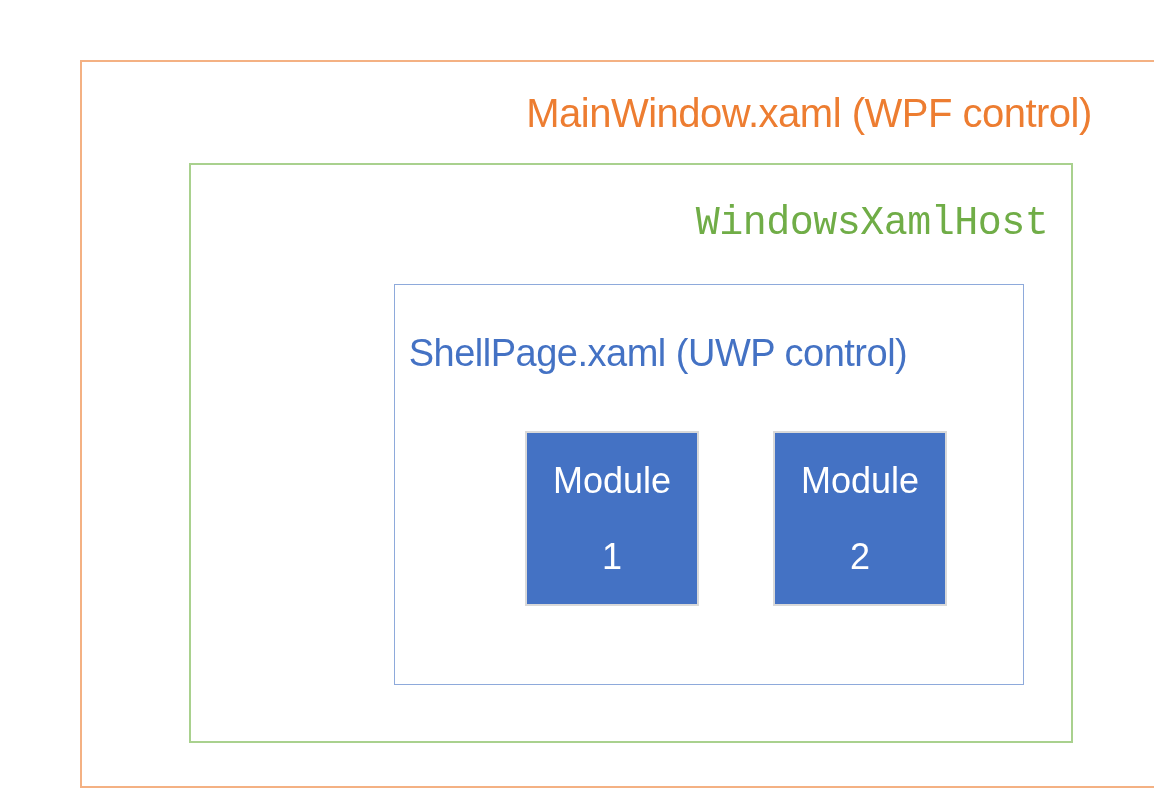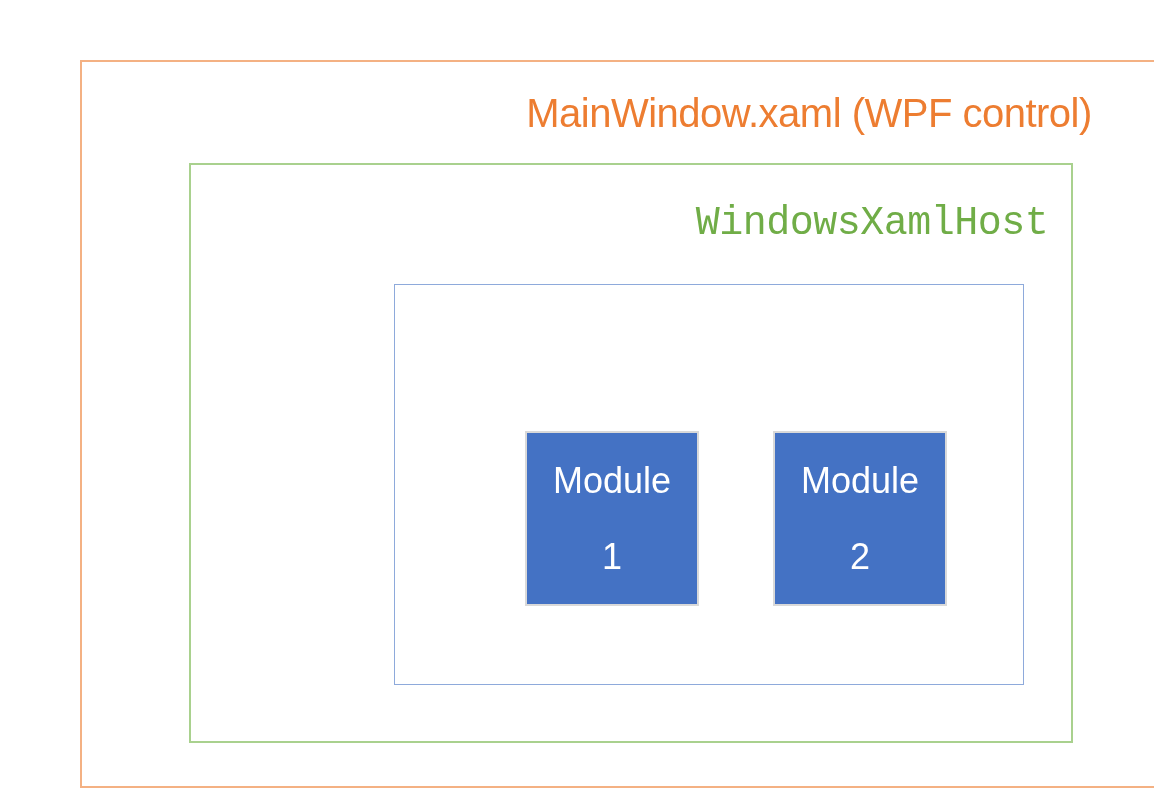--- a/index.html
+++ b/index.html
@@ -78,20 +78,21 @@
   <div class="box box-mainwindow"></div>
 
   <div class="box box-windowsxamlhost"></div>
 
   <div class="box box-shellpage"></div>
 
   <div class="label label-mainwindow">MainWindow.xaml (WPF control)</div>
 
   <div class="label label-windowsxamlhost">WindowsXamlHost</div>
 
+  <div class="label label-shellpage">ShellPage.xaml (UWP control)</div>
 
   <div class="module module-1">
     <span>Module</span>
     <span>1</span>
   </div>
 
   <div class="module module-2">
     <span>Module</span>
     <span>2</span>
   </div>

